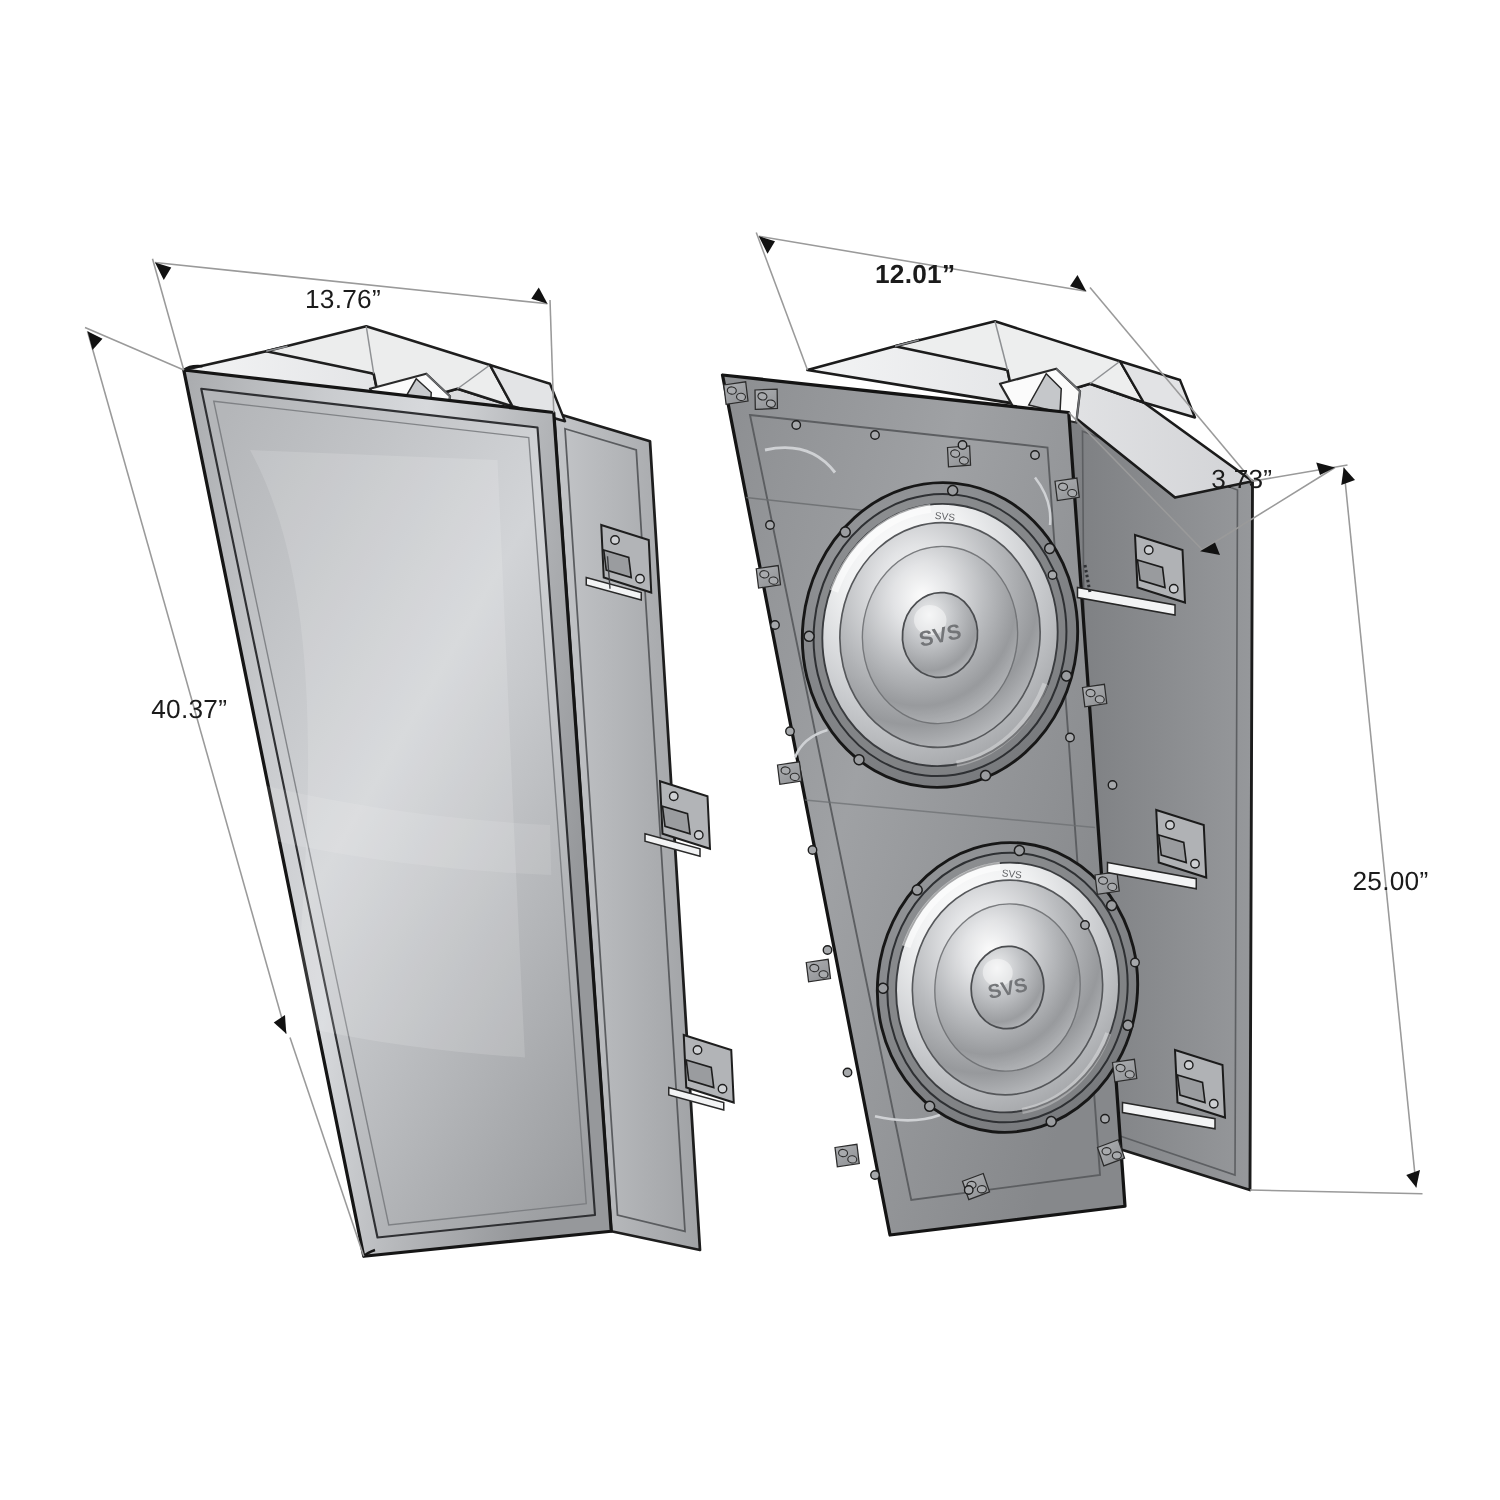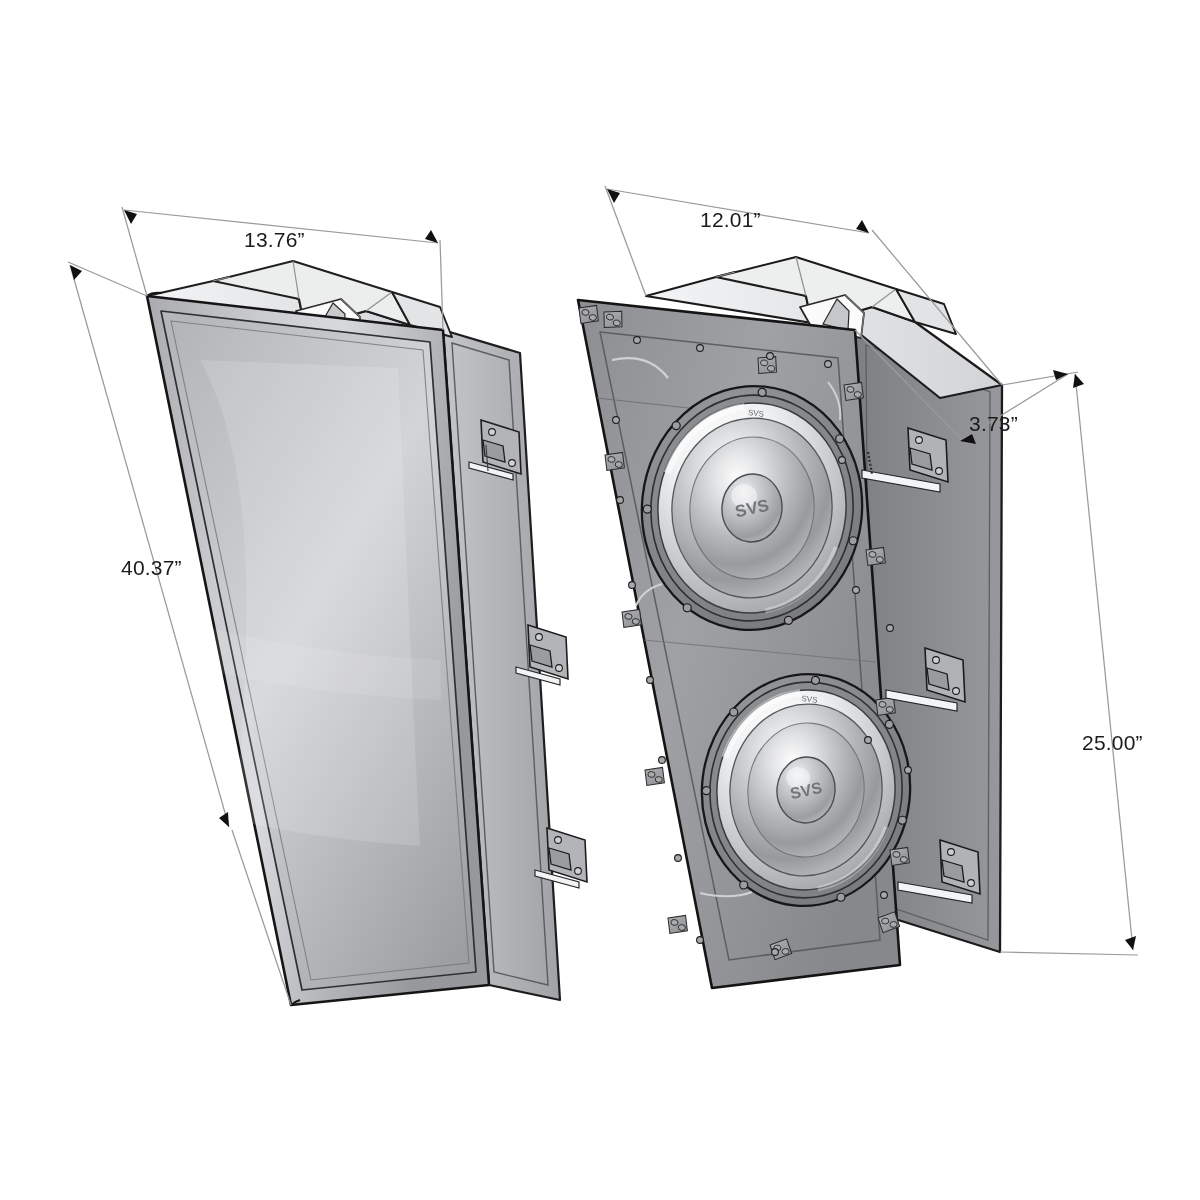--- a/index.html
+++ b/index.html
@@ -363,19 +363,19 @@
 
     <path d="M1133,950 L1125,940 L1136,936 Z"></path>
   </g>
 
 </svg>
 
 <div class="dimtext" style="left:244px;top:228px;">13.76”</div>
 
 <div class="dimtext" style="left:121px;top:556px;">40.37”</div>
 
-<div class="dimtext" style="left:700px;top:208px;">12.01”</div>
-
-<div class="dimtext" style="left:969px;top:412px;">3.73”</div>
-
-<div class="dimtext" style="left:1082px;top:694px;margin-top:37px;">25.00”</div>
+<div class="dimtext" style="left:700px;top:208px;font-weight:bold;">12.01”</div>
+
+<div class="dimtext" style="left:969px;top:372px;">3.73”</div>
+
+<div class="dimtext" style="left:1082px;top:694px;">25.00”</div>
 
 </div>
 
 </body></html>

